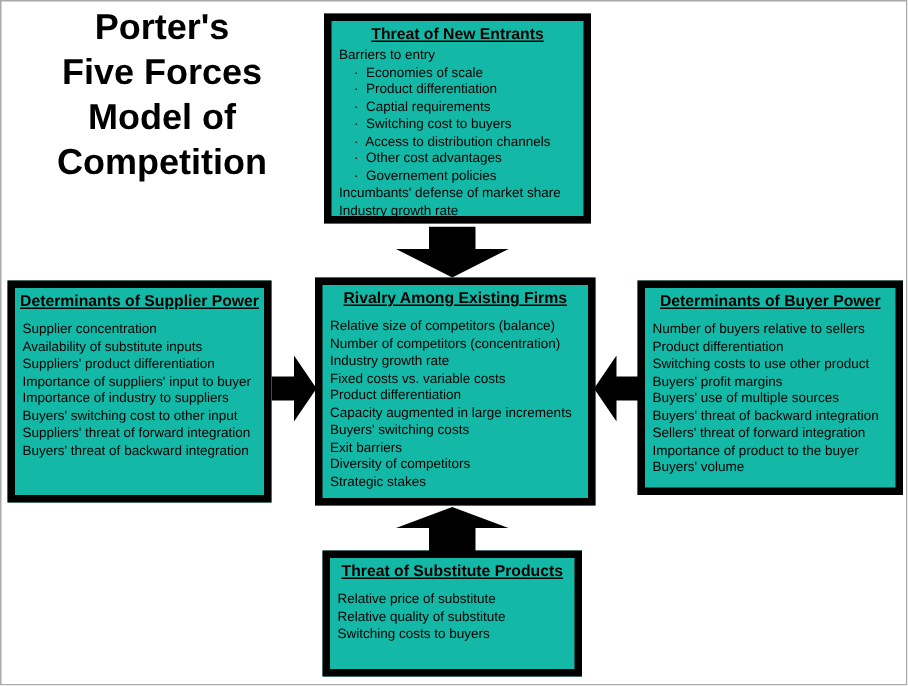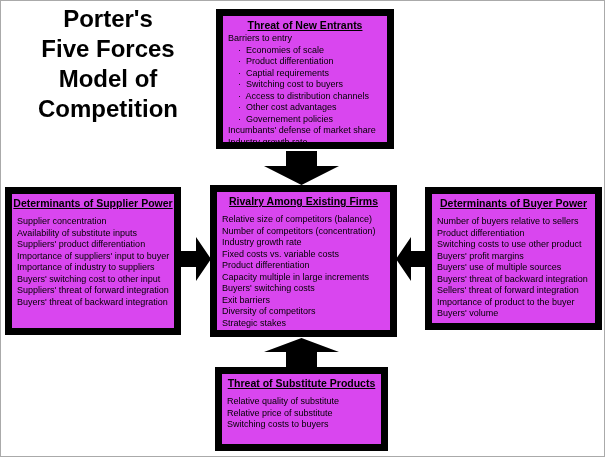--- a/index.html
+++ b/index.html
@@ -7,21 +7,21 @@
   .canvas {
     position:relative; width:605px; height:457px;
     background:#fff; border:1px solid #aaa; overflow:hidden;
   }
   .diagram-title {
     position:absolute; left:12px; top:3px; width:190px;
     font-size:24px; font-weight:bold; line-height:30px;
     text-align:center; white-space:pre-line;
   }
   .box {
-    position:absolute; background:#d946ef; border:7px solid #000000; overflow:hidden;
+    position:absolute; background:#14b8a6; border:5px solid #000000; overflow:hidden;
   }
   .box-heading {
     font-weight:bold; font-size:10.5px; text-align:center;
     text-decoration:underline; padding-top:3px; margin-bottom:7px;
   }
   .box.tight .box-heading { margin-bottom:2px; }
   .box-items { padding:0 3px 0 5px; }
   .box-items .list-item {
     font-size:9px; line-height:11.5px; white-space:pre;
   }
@@ -77,21 +77,21 @@
   </div>
 
   <div class="box box-rivalry">
     <div class="box-heading">Rivalry Among Existing Firms</div>
     <div class="box-items">
         <div class="list-item">Relative size of competitors (balance)</div>
         <div class="list-item">Number of competitors (concentration)</div>
         <div class="list-item">Industry growth rate</div>
         <div class="list-item">Fixed costs vs. variable costs</div>
         <div class="list-item">Product differentiation</div>
-        <div class="list-item">Capacity multiple in large increments</div>
+        <div class="list-item">Capacity augmented in large increments</div>
         <div class="list-item">Buyers' switching costs</div>
         <div class="list-item">Exit barriers</div>
         <div class="list-item">Diversity of competitors</div>
         <div class="list-item">Strategic stakes</div>
       </div>
   </div>
 
   <div class="box box-buyer">
     <div class="box-heading">Determinants of Buyer Power</div>
     <div class="box-items">
@@ -103,22 +103,22 @@
         <div class="list-item">Buyers' threat of backward integration</div>
         <div class="list-item">Sellers' threat of forward integration</div>
         <div class="list-item">Importance of product to the buyer</div>
         <div class="list-item">Buyers' volume</div>
       </div>
   </div>
 
   <div class="box box-substitutes">
     <div class="box-heading">Threat of Substitute Products</div>
     <div class="box-items">
+        <div class="list-item">Relative price of substitute</div>
         <div class="list-item">Relative quality of substitute</div>
-        <div class="list-item">Relative price of substitute</div>
         <div class="list-item">Switching costs to buyers</div>
       </div>
   </div>
 
   <svg class="arrow arrow-down" width="75" height="34" viewBox="0 0 75 34">
     <polygon points="22,0 53,0 53,15 75,15 37.5,34 0,15 22,15" fill="#000000"></polygon>
   </svg>
 
   <svg class="arrow arrow-right" width="30" height="44" viewBox="0 0 30 44">
     <polygon points="0,14 15,14 15,0 30,22 15,44 15,30 0,30" fill="#000000"></polygon>

